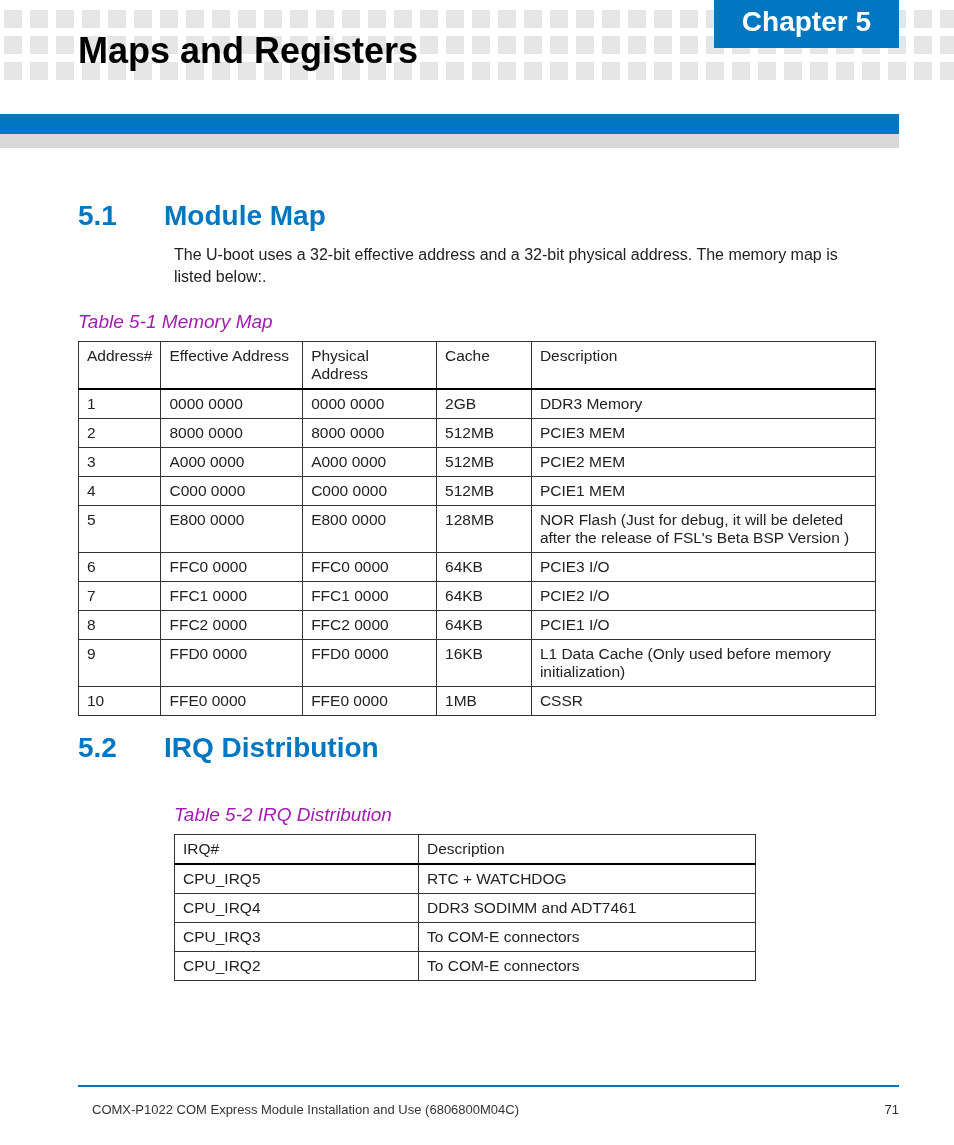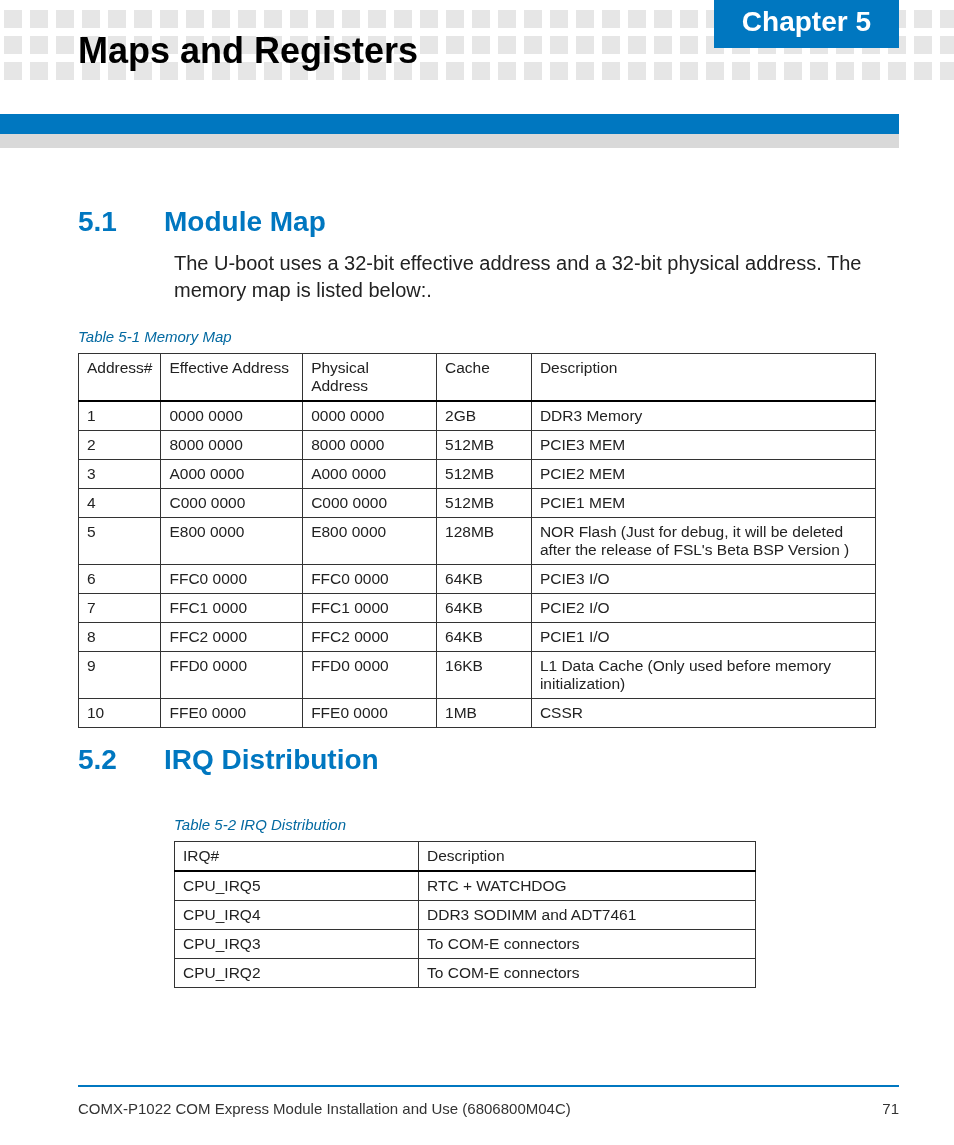--- a/index.html
+++ b/index.html
@@ -8,21 +8,21 @@
     padding: 0;
     font-family: "Segoe UI", Arial, sans-serif;
     background: #fff;
     color: #222;
     width: 954px;
   }
   .page {
     position: relative;
     width: 954px;
     min-height: 1145px;
-    padding: 16px 0 40px 0;
+    padding: 10px 0 40px 0;
   }
   .squares-band {
     position: absolute;
     top: 10px;
     left: 0;
     right: 0;
     height: 70px;
     overflow: hidden;
   }
   .sq-row { display: flex; gap: 8px; margin-bottom: 8px; padding-left: 4px;}
@@ -65,22 +65,22 @@
     right: 55px;
     height: 14px;
     background: #d9d9d9;
   }
   .content {
     padding: 190px 78px 0 78px;
   }
   .sec-row { display: flex; align-items: flex-end; gap: 38px; margin-bottom: 12px;}
   .sec-num { color: #0077c0; font-size: 28px; font-weight: 700; min-width: 48px;}
   .sec-title { color: #0077c0; font-size: 28px; font-weight: 700; }
-  .body-text { margin: 8px 0 24px 96px; font-size: 20px; line-height: 1.35; }
-  .table-caption { color: #0369a1; font-style: italic; font-size: 15px; margin: 10px 0 8px 0;}
+  .body-text { margin: 8px 0 24px 96px; font-size: 16px; line-height: 1.35; }
+  .table-caption { color: #a21caf; font-style: italic; font-size: 19px; margin: 10px 0 8px 0;}
   table { border-collapse: collapse; width: 100%; margin-bottom: 16px; font-size: 15.5px;}
   th, td { border: 1px solid #333; padding: 5px 8px; text-align: left; vertical-align: top; font-weight: 400;}
   thead th { font-weight: 400; }
   thead tr { border-bottom: 2.5px solid #000; }
   .t1 col.c1 { width: 9%; }
   .t1 col.c2 { width: 18%; }
   .t1 col.c3 { width: 17%; }
   .t1 col.c4 { width: 12%; }
   .t1 col.c5 { width: 44%; }
   .t2-wrap { margin-left: 96px; margin-right: 120px;}
@@ -90,25 +90,25 @@
   .footer-rule {
     position: absolute;
     bottom: 58px;
     left: 78px;
     right: 55px;
     border-top: 2px solid #0077c0;
   }
   .footer {
     position: absolute;
     bottom: 28px;
-    left: 78px;
+    left: 92px;
     right: 55px;
     display: flex;
     justify-content: space-between;
-    font-size: 15px;
+    font-size: 13px;
     color: #333;
   }
 </style>
 </head>
 <body>
 
 <div class="page">
 
   <div class="squares-band">
     <div class="sq-row">

